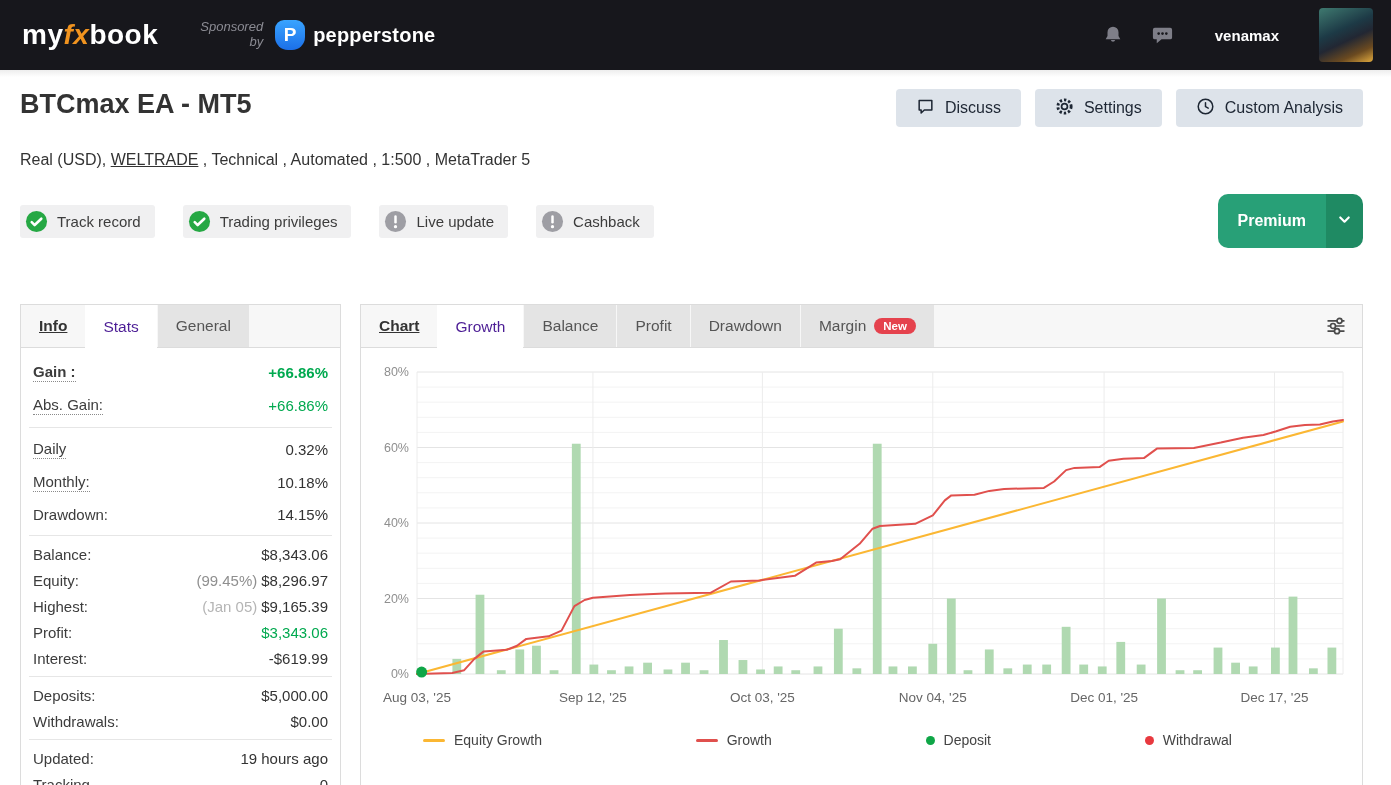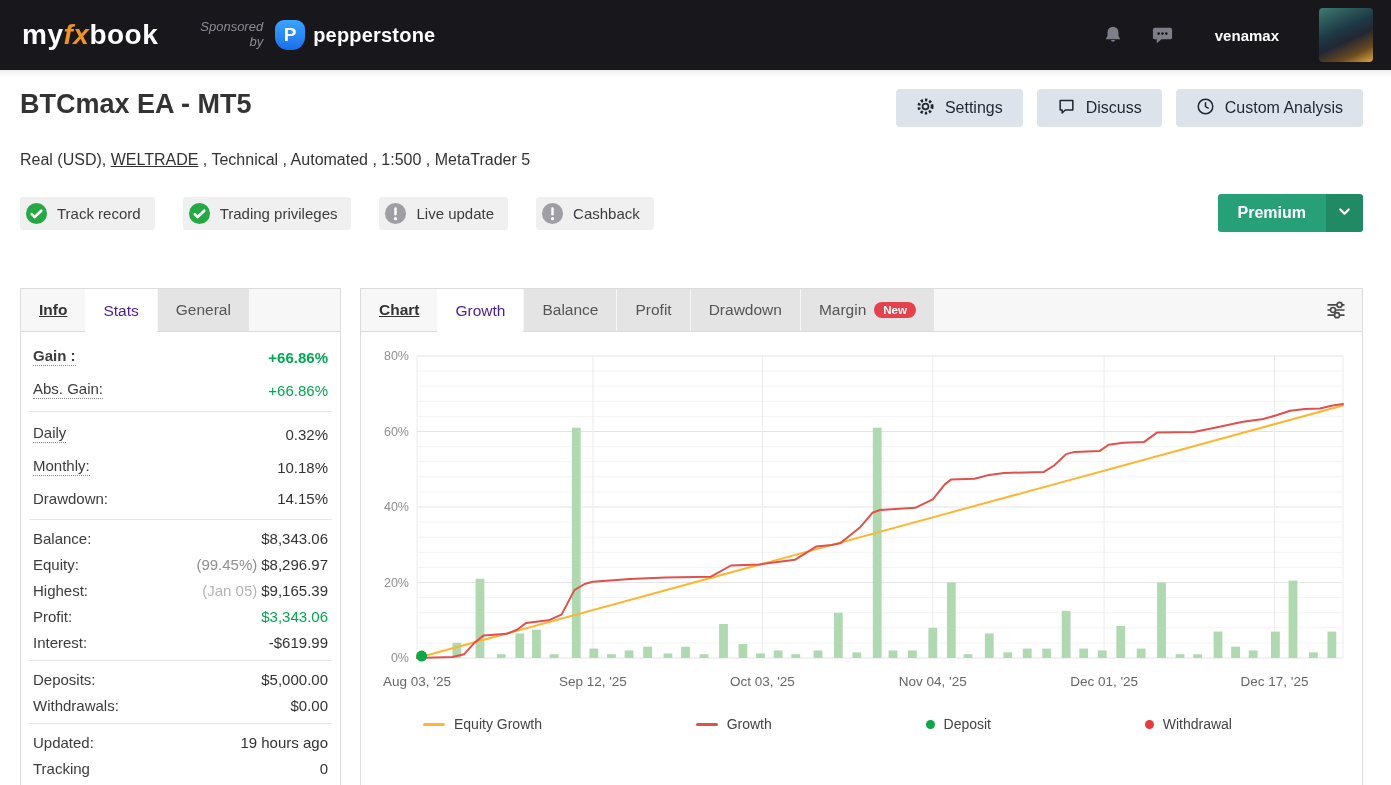--- a/index.html
+++ b/index.html
@@ -29,37 +29,37 @@
   .page-title { font-size:27px; font-weight:bold; color:#333; }
   .title-actions { margin-left:auto; display:flex; gap:14px; }
   .act-btn { display:inline-flex; align-items:center; gap:10px; height:38px; padding:0 20px; background:#dde3ea;
              border:none; border-radius:4px; font-size:16px; color:#1d2633; cursor:pointer; font-family:inherit; }
   .subtitle { margin-top:24px; font-size:16px; color:#333; }
   .subtitle a { color:#333; text-decoration:underline; }
 
   .badge-row { margin-top:25px; display:flex; align-items:center; gap:28px; }
   .pill { display:inline-flex; align-items:center; gap:9px; background:#f0f0f1; border-radius:3px; padding:5px 14px 5px 5px; font-size:15px; color:#3c3c3c; }
   .pill svg { display:block; }
-  .premium { margin-left:auto; display:flex; height:38px; border-radius:3px; overflow:hidden; cursor:pointer; }
+  .premium { margin-left:auto; display:flex; height:54px; border-radius:10px; overflow:hidden; cursor:pointer; }
   .premium-main { background:#28a077; color:#fff; font-size:16px; font-weight:bold; display:flex; align-items:center; padding:0 20px; }
   .premium-caret { background:#1f8a63; width:37px; display:flex; align-items:center; justify-content:center; }
 
   
   .panels { display:flex; gap:19px; margin-top:56px; align-items:stretch; }
   .panel { border:1px solid #dcdcdc; background:#fff; height:502px; overflow:hidden; }
   .panel-head { height:43px; background:#f7f7f7; border-bottom:1px solid #dcdcdc; display:flex; align-items:stretch; }
   .tab { display:flex; align-items:center; padding:0 18px; font-size:15.5px; color:#555; cursor:pointer; white-space:nowrap; }
   .tab-title { font-weight:bold; color:#333;text-decoration:underline; }
   .tab-active { background:#fff; color:#4c1d95; margin-bottom:-1px; }
   .tab-gray { background:#e4e4e4; margin-left:1px; }
   .new-badge { background:#e5424d; color:#fff; font-size:11.5px; font-weight:bold; border-radius:9px; padding:2px 9px; margin-left:8px; }
 
   .left-panel { width:321px; flex:none; }
   .stats-body { padding:8px 12px 0 12px; }
-  .stat-row { display:flex; justify-content:space-between; align-items:flex-end; padding:4.5px 0; font-size:15px;gap:8px; }
+  .stat-row { display:flex; justify-content:space-between; align-items:center; padding:4.5px 0; font-size:15px;gap:8px; }
   .stat-row.roomy { padding:7px 0; }
   .stat-label { color:#3c3c3c; }
   .stat-label.dotted { border-bottom:1px dotted #8a8a8a; padding-bottom:1px; cursor:help; }
   .stat-label.bold { font-weight:bold; }
   .stat-value { color:#333; text-align:right; }
   .stat-value.green { color:#00a94f; }
   .stat-value.bold { font-weight:bold; }
   .val-prefix { color:#8f8f8f; margin-right:4px; }
   .val-prefix.lighter { color:#b5b5b5; }
   .stat-divider { border:none; border-top:1px solid #e6e6e6; margin:5px -4px; }
@@ -109,34 +109,34 @@
 </header>
 <div class="header-shadow"></div>
 
 <div class="main">
 
   <div class="title-row">
     <h1 class="page-title">BTCmax EA - MT5</h1>
     <div class="title-actions">
       <button class="act-btn">
         <span>
+          <svg width="19" height="19" viewBox="0 0 24 24">
+              <path d="M4 4.5h16v12h-9.5l-4 3.7v-3.7H4z" fill="none" stroke="#1d2633" stroke-width="1.9" stroke-linejoin="round"></path>
+            </svg>
+        </span>
+        <span>Discuss</span>
+      </button>
+      <button class="act-btn">
+        <span>
           <svg width="19" height="19" viewBox="0 0 20 20">
               <circle cx="10" cy="10" r="7" fill="none" stroke="#1d2633" stroke-width="3" stroke-dasharray="2.5 2.1"></circle>
               <circle cx="10" cy="10" r="3.1" fill="none" stroke="#1d2633" stroke-width="1.8"></circle>
             </svg>
         </span>
         <span>Settings</span>
-      </button>
-      <button class="act-btn">
-        <span>
-          <svg width="19" height="19" viewBox="0 0 24 24">
-              <path d="M4 4.5h16v12h-9.5l-4 3.7v-3.7H4z" fill="none" stroke="#1d2633" stroke-width="1.9" stroke-linejoin="round"></path>
-            </svg>
-        </span>
-        <span>Discuss</span>
       </button>
       <button class="act-btn">
         <span>
           <svg width="19" height="19" viewBox="0 0 24 24">
               <circle cx="12" cy="12" r="9.2" fill="none" stroke="#1d2633" stroke-width="1.9"></circle>
               <path d="M12 7.2v5l3.4 1.9" fill="none" stroke="#1d2633" stroke-width="1.9" stroke-linecap="round"></path>
             </svg>
         </span>
         <span>Custom Analysis</span>
       </button>

